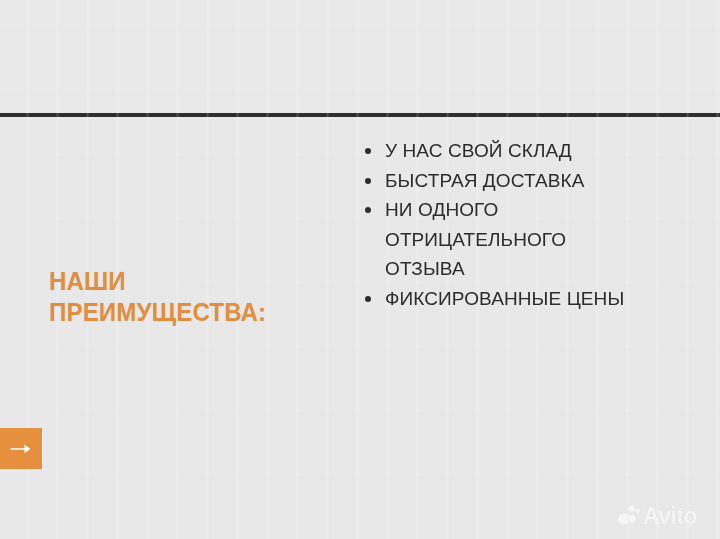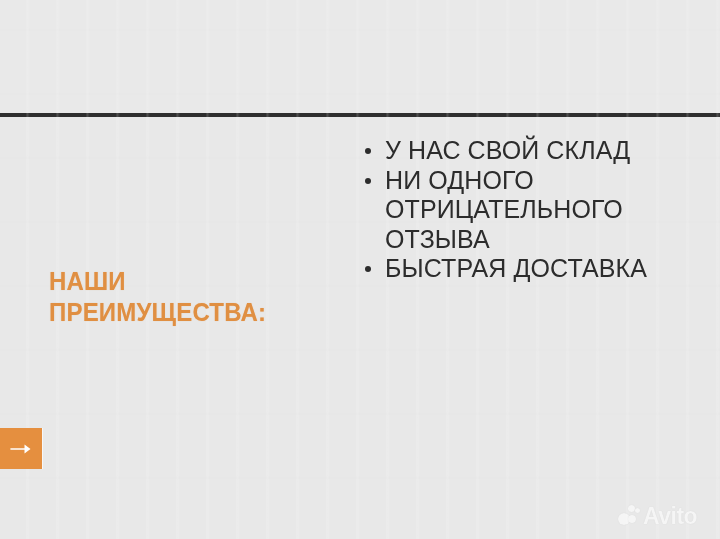--- a/index.html
+++ b/index.html
@@ -99,21 +99,21 @@
   .bullets {
     position: absolute;
     left: 362px;
     top: 136px;
     width: 350px;
     margin: 0;
     padding: 0;
     list-style: none;
     color: #2c2c2c;
     font-family: "Liberation Sans", sans-serif;
-    font-size: 25px;
+    font-size: 19px;
     line-height: 29.5px;
     letter-spacing: 0.1px;
     text-transform: uppercase;
   }
   .bullets li {
     position: relative;
     padding-left: 23px;
     margin: 0;
   }
   .bullets li .dot {
@@ -205,27 +205,31 @@
     <span class="hl">ПРЕИМУЩЕСТВА:</span>
   </div>
 
   <ul class="bullets">
     <li>
       <span class="dot"></span>
       <span class="txt">У НАС СВОЙ СКЛАД</span>
     </li>
     <li>
       <span class="dot"></span>
+      <span class="txt">БЫСТРАЯ ДОСТАВКА</span>
+    </li>
+    <li>
+      <span class="dot"></span>
       <span class="txt">НИ ОДНОГО
 ОТРИЦАТЕЛЬНОГО
 ОТЗЫВА</span>
     </li>
     <li>
       <span class="dot"></span>
-      <span class="txt">БЫСТРАЯ ДОСТАВКА</span>
+      <span class="txt">ФИКСИРОВАННЫЕ ЦЕНЫ</span>
     </li>
   </ul>
 
   <div class="arrow-chip">
     <svg width="22" height="12" viewBox="0 0 22 12">
       <path d="M1 6 H16" stroke="#ffffff" stroke-width="1.6" fill="none" stroke-linecap="round"></path>
       <path d="M14.5 1.6 L20.5 6 L14.5 10.4 Z" fill="#ffffff"></path>
     </svg>
   </div>
 

